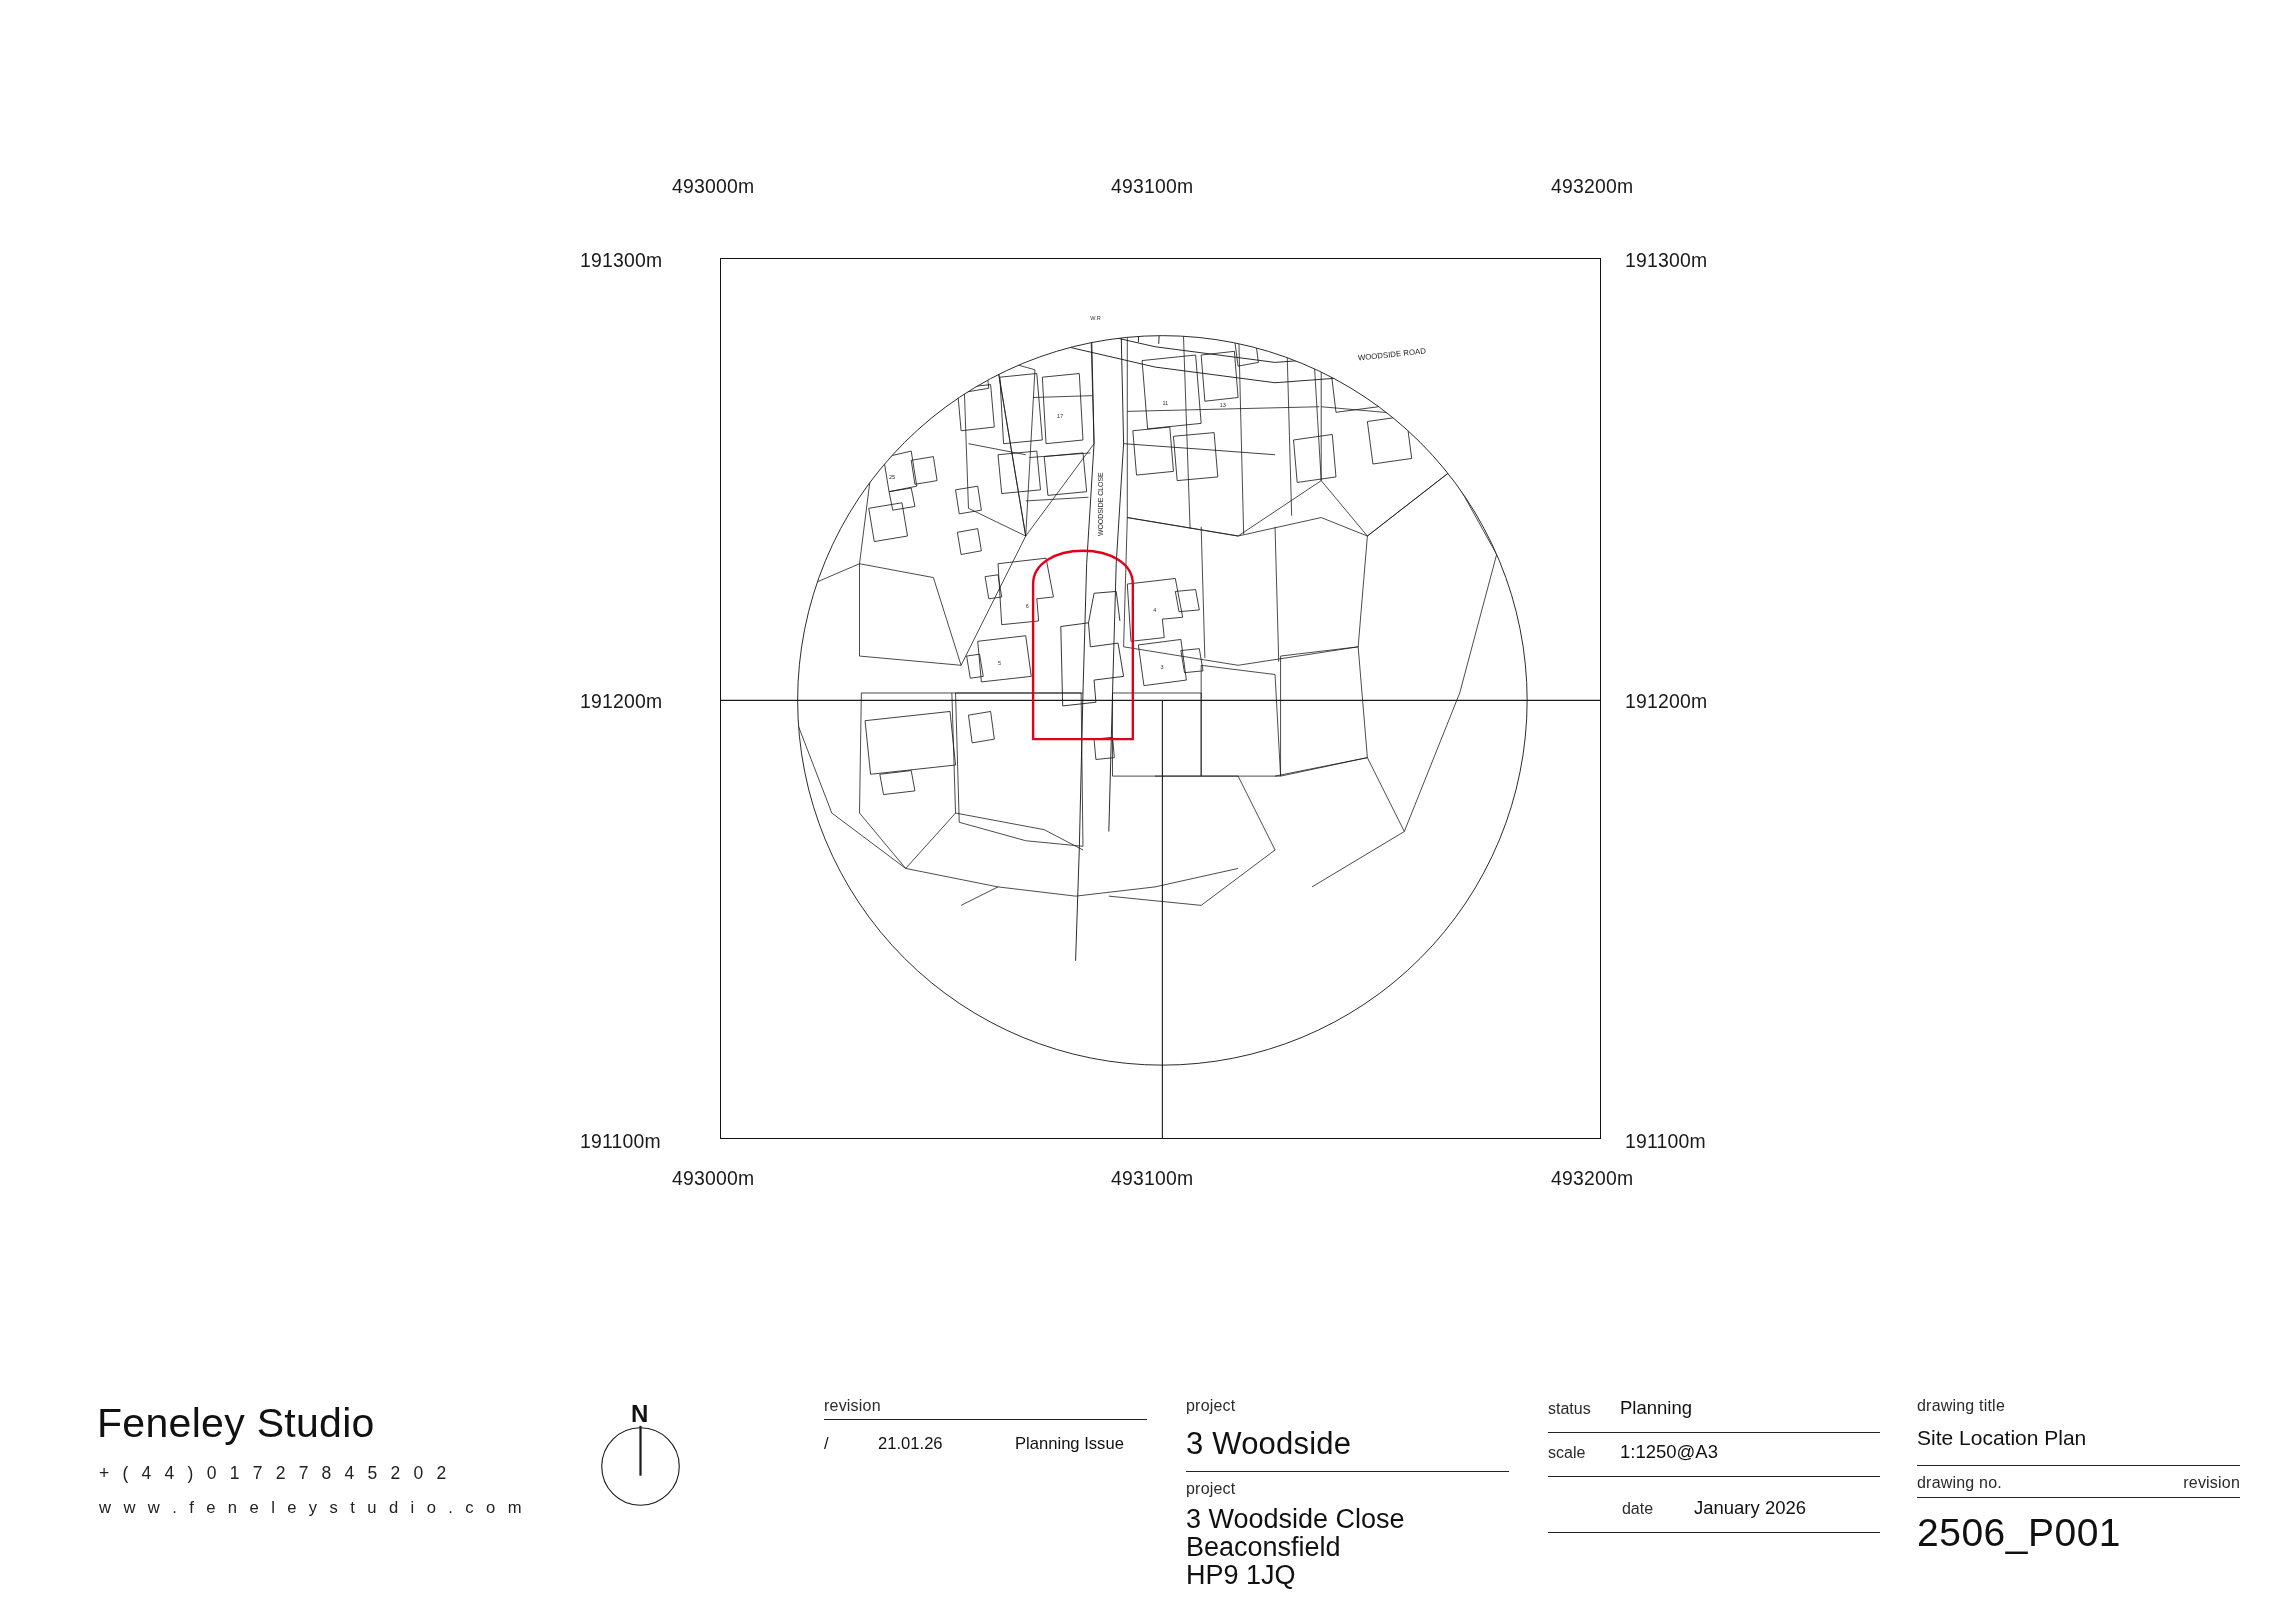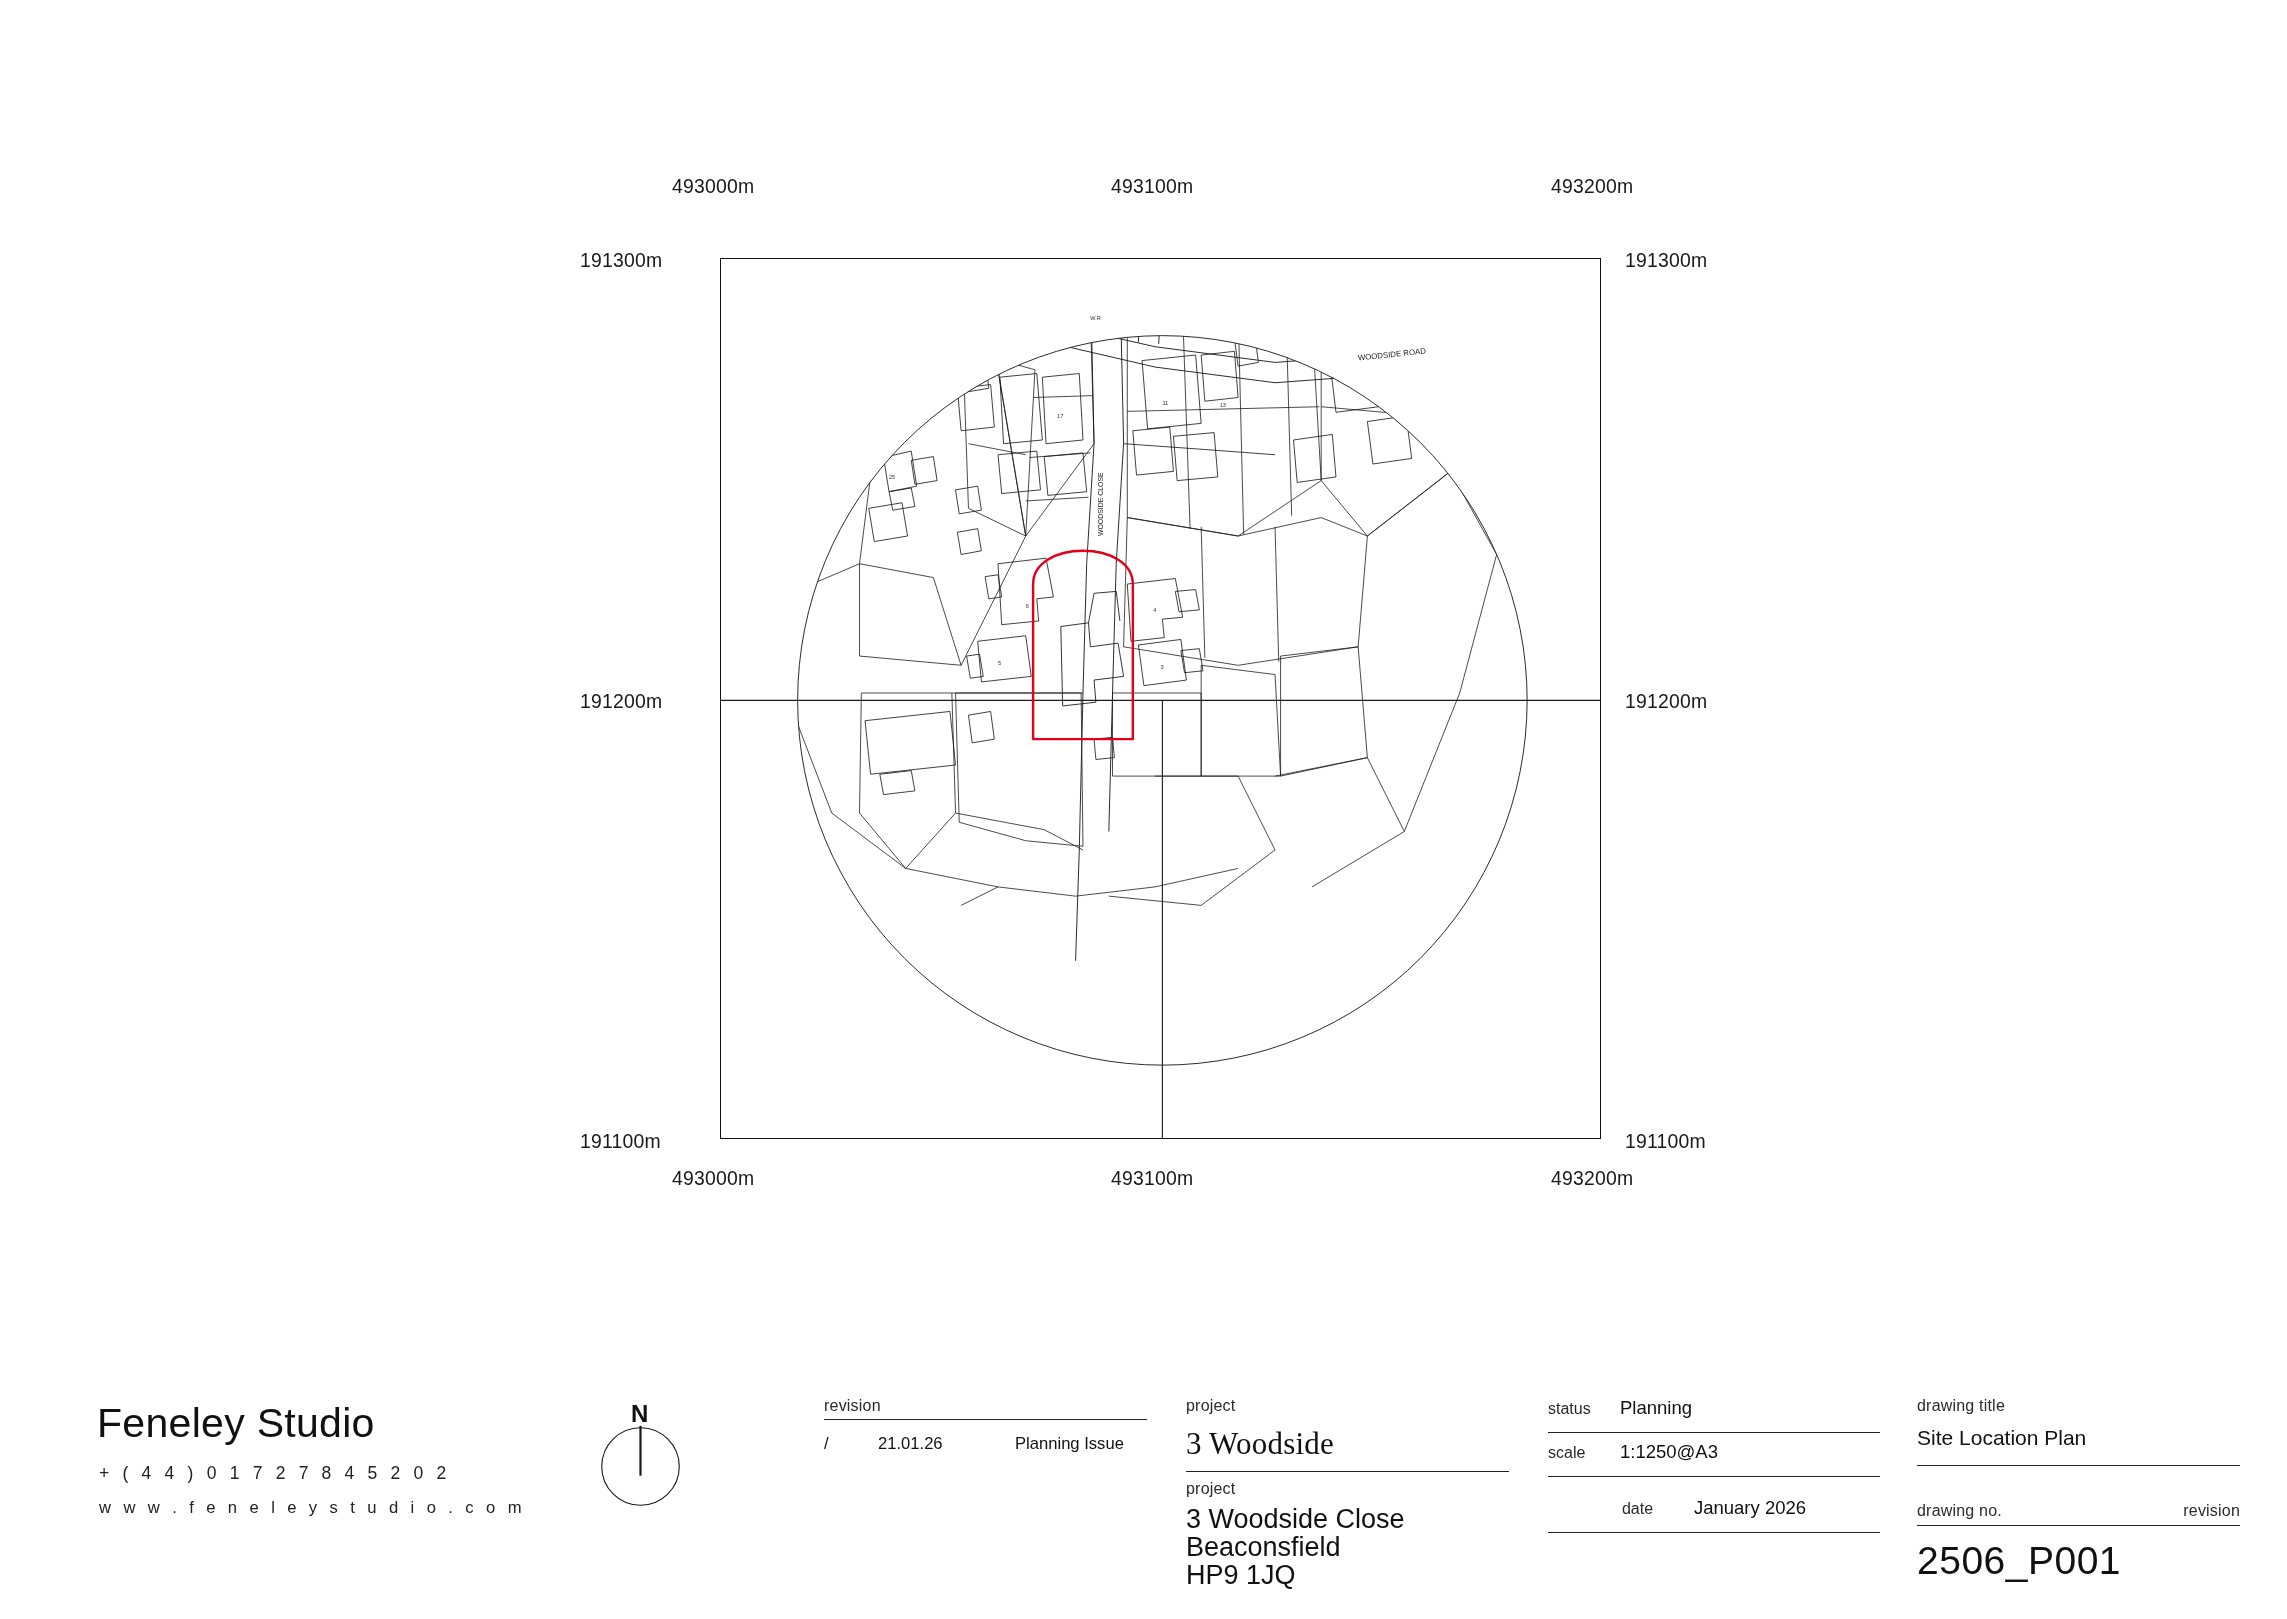--- a/index.html
+++ b/index.html
@@ -355,21 +355,21 @@
     <div class="rule"></div>
     <div class="rev-line" style="margin-top:14.8px;">
       <span class="r-no">/</span>
       <span class="r-date">21.01.26</span>
       <span class="r-desc">Planning Issue</span>
     </div>
   </div>
 
   <div class="col" style="left:1170px; top:54px; width:323px;">
     <div class="field-label">project</div>
-    <div class="field-value-big" style="margin-top:11px;font-family:Liberation Serif, serif;">3 Woodside</div>
+    <div class="field-value-big" style="margin-top:11px;">3 Woodside</div>
     <div class="rule" style="margin-top:9.2px;"></div>
     <div class="field-label" style="margin-top:7.4px;">project</div>
     <div class="addr-line" style="margin-top:7.4px;">3 Woodside Close</div>
     <div class="addr-line">Beaconsfield</div>
     <div class="addr-line">HP9 1JQ</div>
   </div>
 
   <div class="col" style="left:1532px; top:54px; width:332px;">
     <div class="inline-pair">
       <span class="k">status</span>
@@ -388,21 +388,21 @@
       <span class="v">January 2026</span>
     </div>
     <div class="rule" style="margin-top:13px;"></div>
   </div>
 
   <div class="col" style="left:1901px; top:54px; width:323px;">
     <div class="field-label">drawing title</div>
     <div class="field-value" style="margin-top:11px; font-size:21px;">Site Location Plan</div>
     <div class="rule" style="margin-top:14.8px;"></div>
 
-    <div class="right-top-label" style="margin-top:36px;">
+    <div class="right-top-label" style="margin-top:8px;">
       <span class="field-label">drawing no.</span>
       <span class="field-label">revision</span>
     </div>
     <div class="rule" style="margin-top:5.5px;"></div>
     <div class="field-value-vbig" style="margin-top:13px;">2506_P001</div>
   </div>
 
 </div>
 
 

